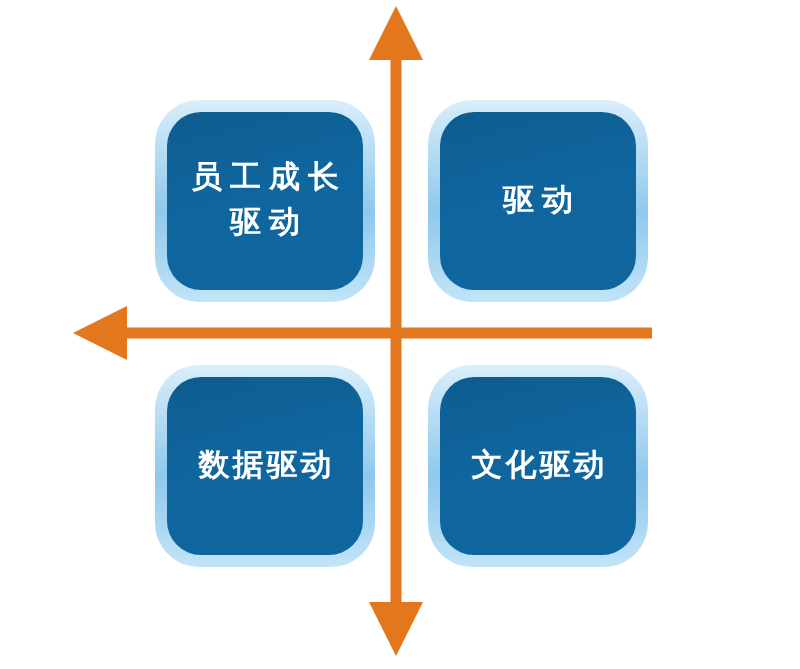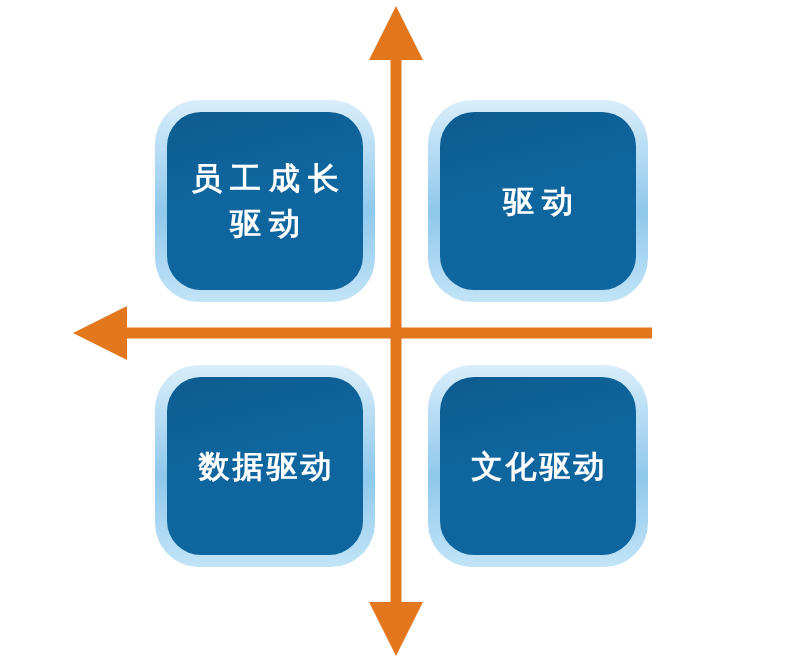--- a/index.html
+++ b/index.html
@@ -15,20 +15,21 @@
   * { margin: 0; padding: 0; box-sizing: border-box; }
   html, body {
     width: 800px; height: 669px;
     font-family: "DejaVu Sans", "Liberation Sans", sans-serif;
   }
   .canvas {
     position: relative;
     width: 652px; height: 669px;
     background: var(--background);
     overflow: hidden;
+    font-family: Liberation Mono, monospace;
   }
   .axes-svg {
     position: absolute;
     left: 0; top: 0;
     width: 800px; height: 669px;
     display: block;
   }
   .card {
     position: absolute;
     width: 220px; height: 202px;

